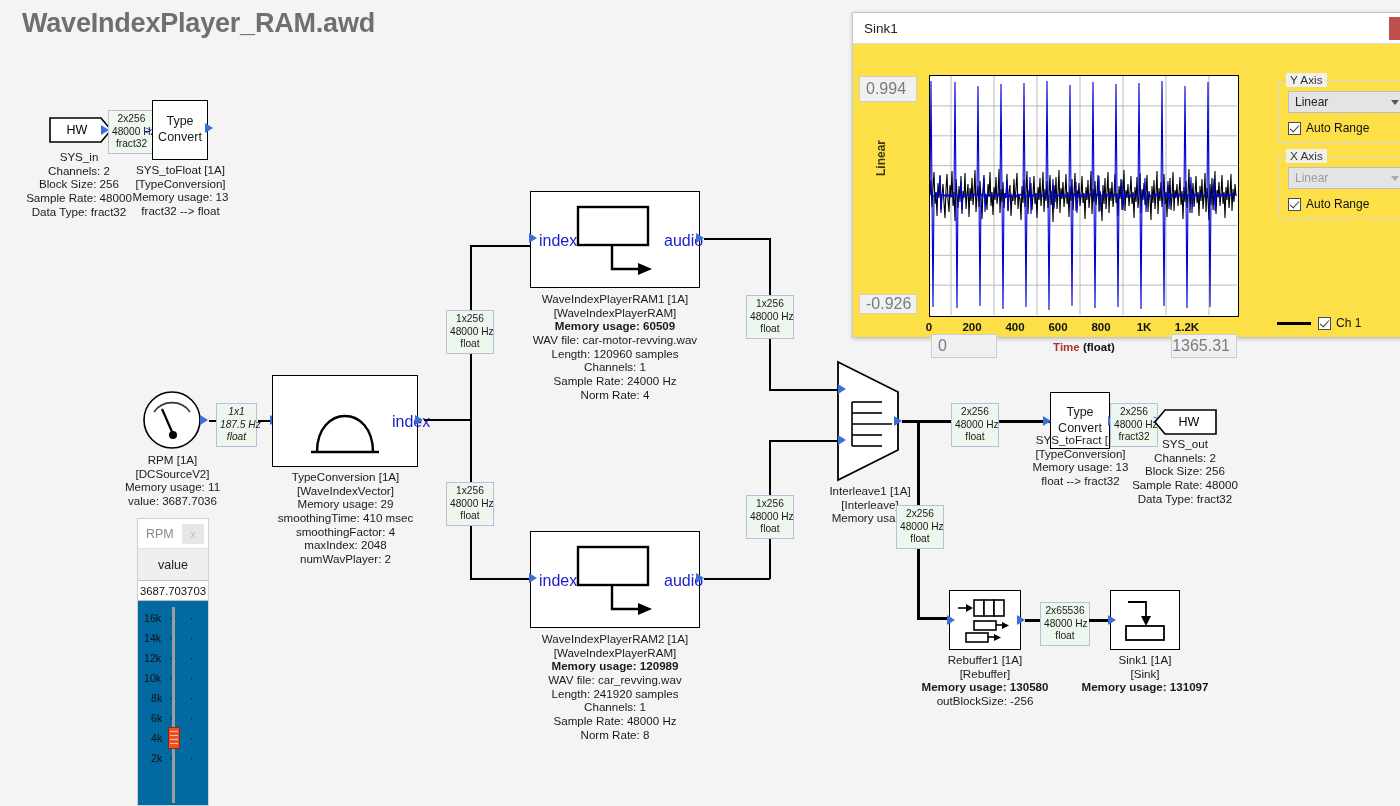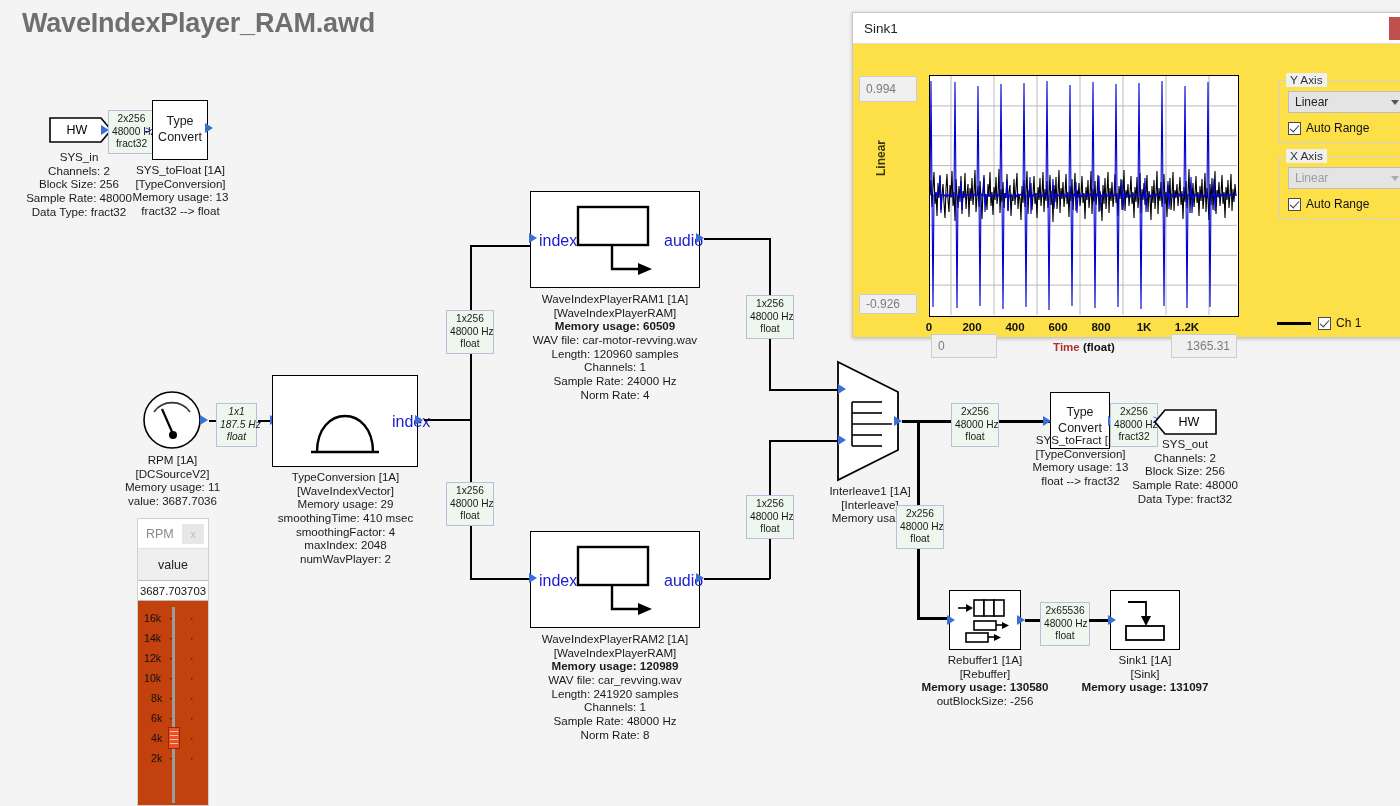--- a/index.html
+++ b/index.html
@@ -44,21 +44,21 @@
   .wire.thick.v { width:2.6px; }
   .arrowhollow {
     position:absolute; width:0; height:0;
     border-top:5px solid transparent; border-bottom:5px solid transparent;
     border-left:8px solid #3a6fd8;
   }
   svg { display:block; }
   
   #rpm-panel {
     position:absolute; left:137px; top:518px; width:72px; height:288px;
-    background:#c2410c; border:1px solid #cfcfcf;
+    background:#0369a1; border:1px solid #cfcfcf;
   }
   #rpm-panel-title {
     height:30px; background:#fff; display:flex; align-items:center;
     padding-left:8px; font-size:12.5px; color:#8a8a8a;
     border-bottom:1px solid #e2e2e2;
   }
   #rpm-panel-close {
     position:absolute; right:4px; top:5px; width:22px; height:20px;
     background:#e7e7e7; color:#bdbdbd; font-size:10px;
     display:flex; align-items:center; justify-content:center;
@@ -101,21 +101,21 @@
   }
   #sink-title { padding-left:11px; font-size:13.5px; color:#222; }
   #sink-close {
     width:30px; height:23px; margin-right:4px; background:#c0504d;
     color:#fff; font-size:11px; display:flex;
     align-items:center; justify-content:center; font-weight:bold;
   }
   #sink-body { position:relative; height:294px; }
   .vbox {
     position:absolute; background:#f0f0f0; border:1px solid #cdcdcd;
-    font-size:12px; color:#7b7b7b; display:flex; align-items:center;
+    font-size:16px; color:#7b7b7b; display:flex; align-items:center;
     padding-left:6px;
   }
   #ylabel {
     position:absolute; left:21px; top:132px; font-size:12px; color:#3a3a12;
     transform:rotate(-90deg); transform-origin:left top;
     white-space:nowrap; font-weight:bold;
   }
   #plot-frame {
     position:absolute; left:76px; top:31px; width:310px; height:242px;
     background:#fff; border:1.5px solid #000; overflow:hidden;

